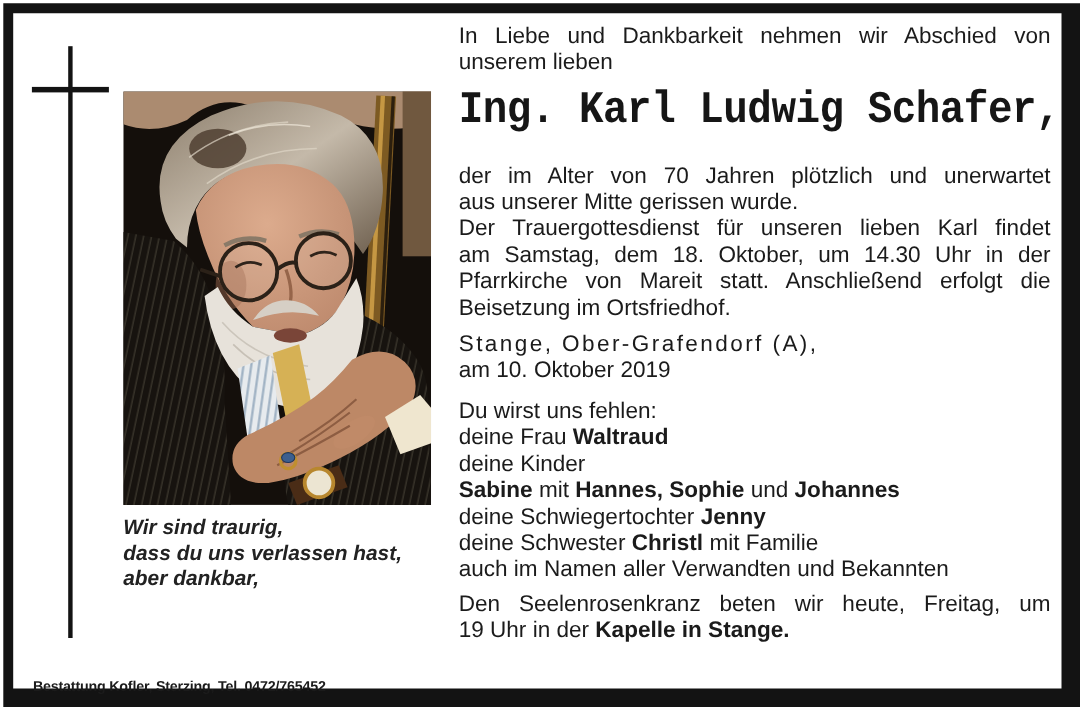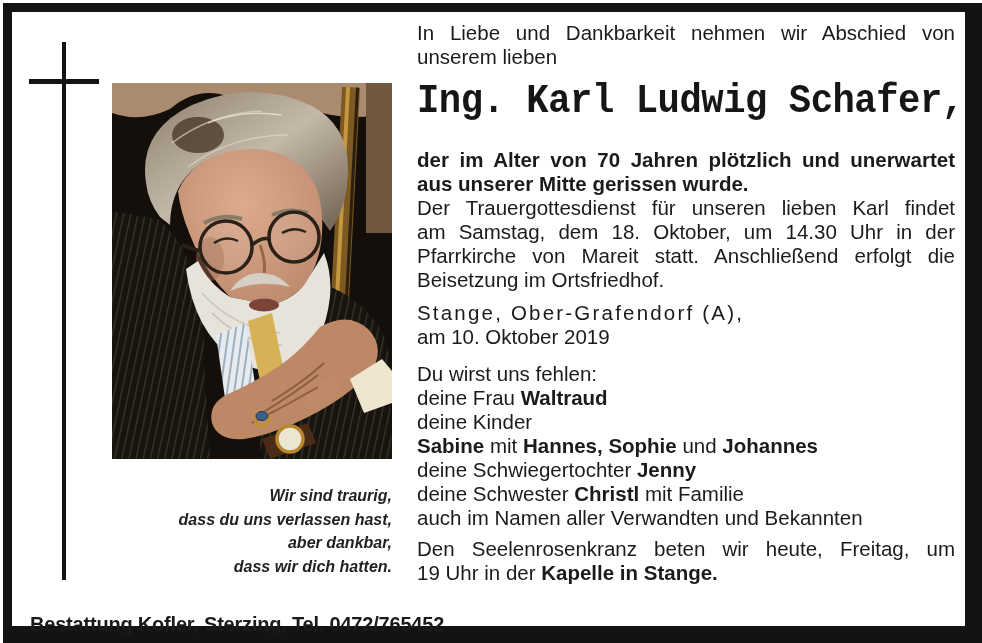--- a/index.html
+++ b/index.html
@@ -5,31 +5,31 @@
   html,body{margin:0;padding:0;background:#ffffff;}
   .page{position:relative;width:982px;height:643px;background:#ffffff;overflow:hidden;
         color:#1b1b1b;font-family:"Liberation Sans",sans-serif;}
   .frame{position:absolute;left:3px;top:3px;right:0;bottom:0;box-sizing:border-box;
          border:solid #131313;border-width:9px 17px 17px 9px;pointer-events:none;}
   .cross{position:absolute;left:0;top:0;}
   .cv{position:absolute;left:62px;top:42px;width:4px;height:538px;background:#131313;}
   .ch{position:absolute;left:29px;top:79px;width:70px;height:5px;background:#131313;}
   .photo{position:absolute;left:112px;top:83px;width:280px;height:376px;overflow:hidden;}
   .photo svg{display:block;width:100%;height:100%;}
-  .verse{position:absolute;left:112px;top:484px;width:280px;text-align:right;
-         font-style:italic;font-weight:bold;font-size:16px;line-height:23.5px;color:#222;}
-  .footerline{position:absolute;left:30px;top:614px;font-weight:bold;font-size:20px;
+  .verse{position:absolute;left:112px;top:468px;width:280px;text-align:left;
+         font-style:italic;font-weight:bold;font-size:19px;line-height:23.5px;color:#222;}
+  .footerline{position:absolute;left:30px;top:614px;font-weight:bold;font-size:13px;
          line-height:20px;white-space:nowrap;letter-spacing:-0.2px;transform-origin:0 0;}
   .col{position:absolute;left:417px;top:0;width:538px;font-size:20.5px;line-height:24px;}
   .jl{text-align:justify;text-align-last:justify;}
   .intro{margin-top:21px;}
   .name-wrap{margin-top:9px;height:46px;font-family:Liberation Mono, monospace;}
   .name{display:inline-block;white-space:nowrap;font-weight:bold;font-size:41px;
         line-height:46px;letter-spacing:-0.5px;transform-origin:0 50%;color:#161616;}
-  .p-death{margin-top:24px;font-weight:bold;}
+  .p-death{margin-top:24px;}
   .p-service{}
   .p-place{margin-top:9px;}
   .placeline{letter-spacing:2.2px;}
   .p-fehlen{margin-top:13px;}
   .p-rosary{margin-top:7px;}
   .b{font-weight:bold;margin-top:16px;}
 </style>
 </head>
 <body>
 
@@ -107,21 +107,20 @@
       <path d="M150 356 L196 340 L204 360 L158 376 Z" fill="#4a2c16"></path>
       <circle cx="178" cy="356" r="13" fill="#ece5d2" stroke="#b8872e" stroke-width="3.5"></circle>
       <path d="M238 296 L270 276 L280 288 L280 320 L252 330 Z" fill="#efe6cf"></path>
     </svg>
   </div>
 
   <div class="verse">
     <div>Wir sind traurig,</div>
     <div>dass du uns verlassen hast,</div>
     <div>aber dankbar,</div>
-    <div>dass wir dich hatten.</div>
   </div>
 
   <div class="footerline">Bestattung Kofler, Sterzing, Tel. 0472/765452</div>
 
   <div class="col">
     <div class="intro">
       <div class="jl">In Liebe und Dankbarkeit nehmen wir Abschied von</div>
       <div>unserem lieben</div>
     </div>
     <div class="name-wrap">

